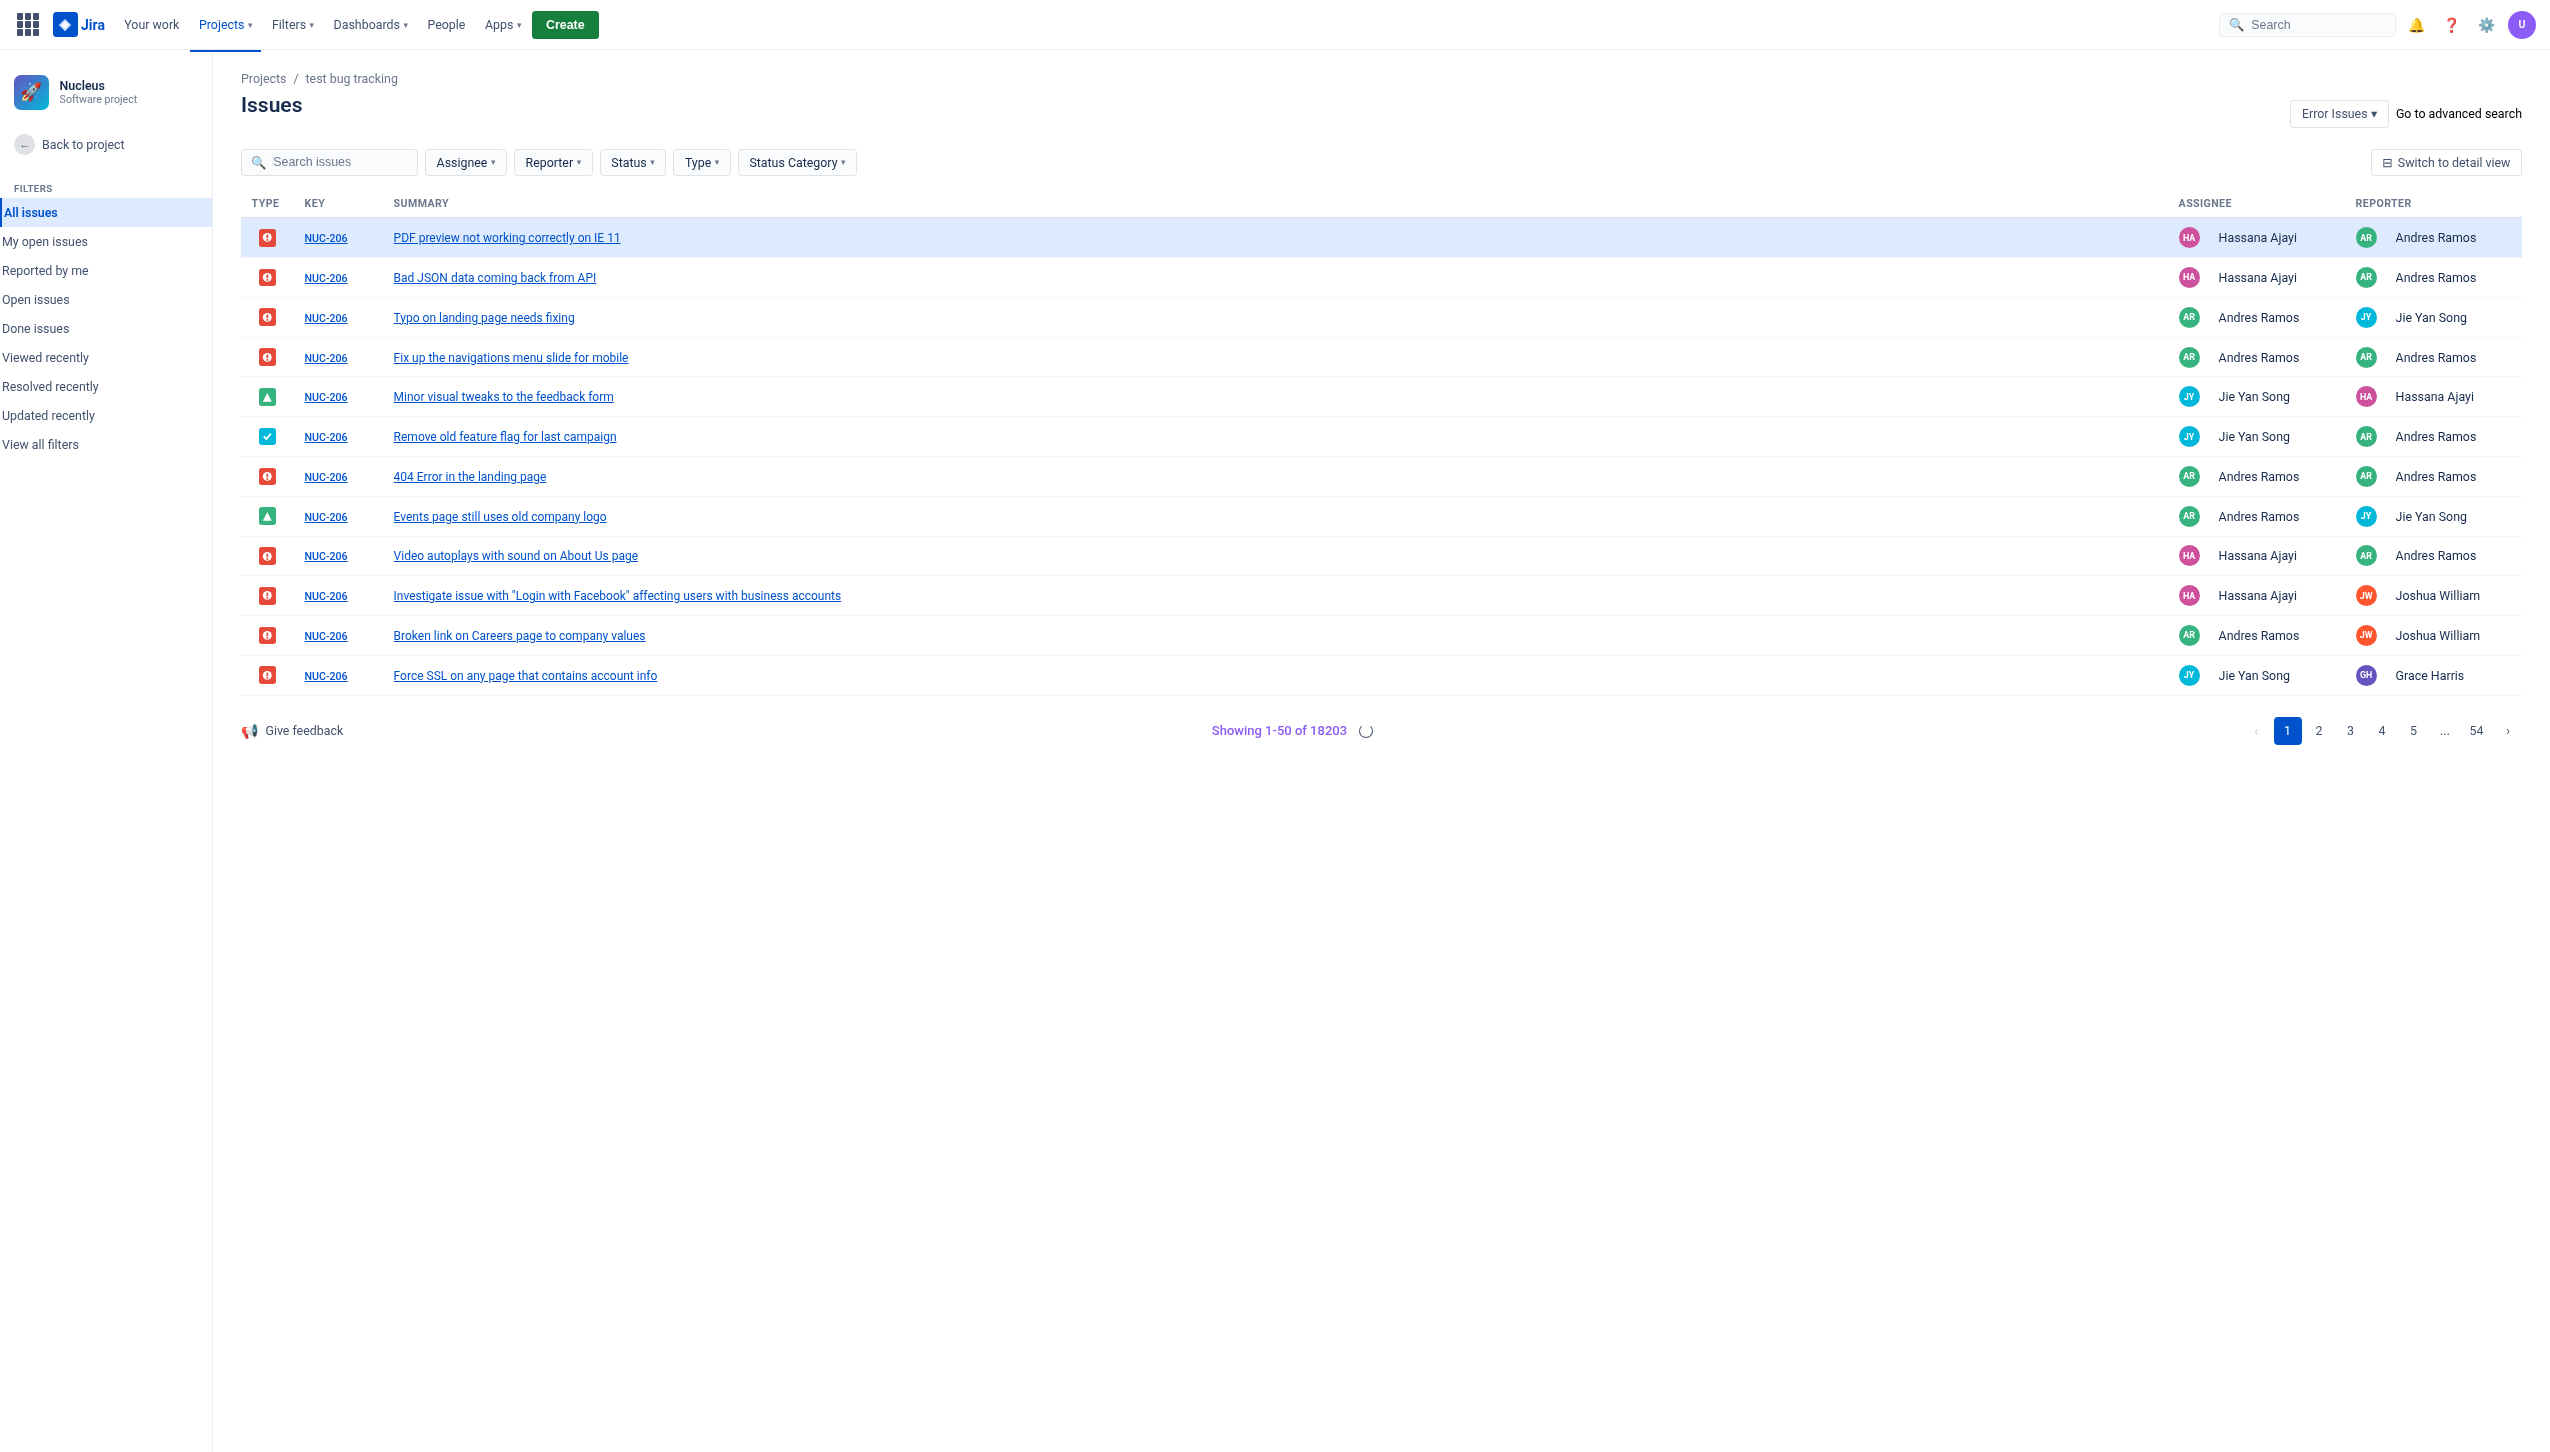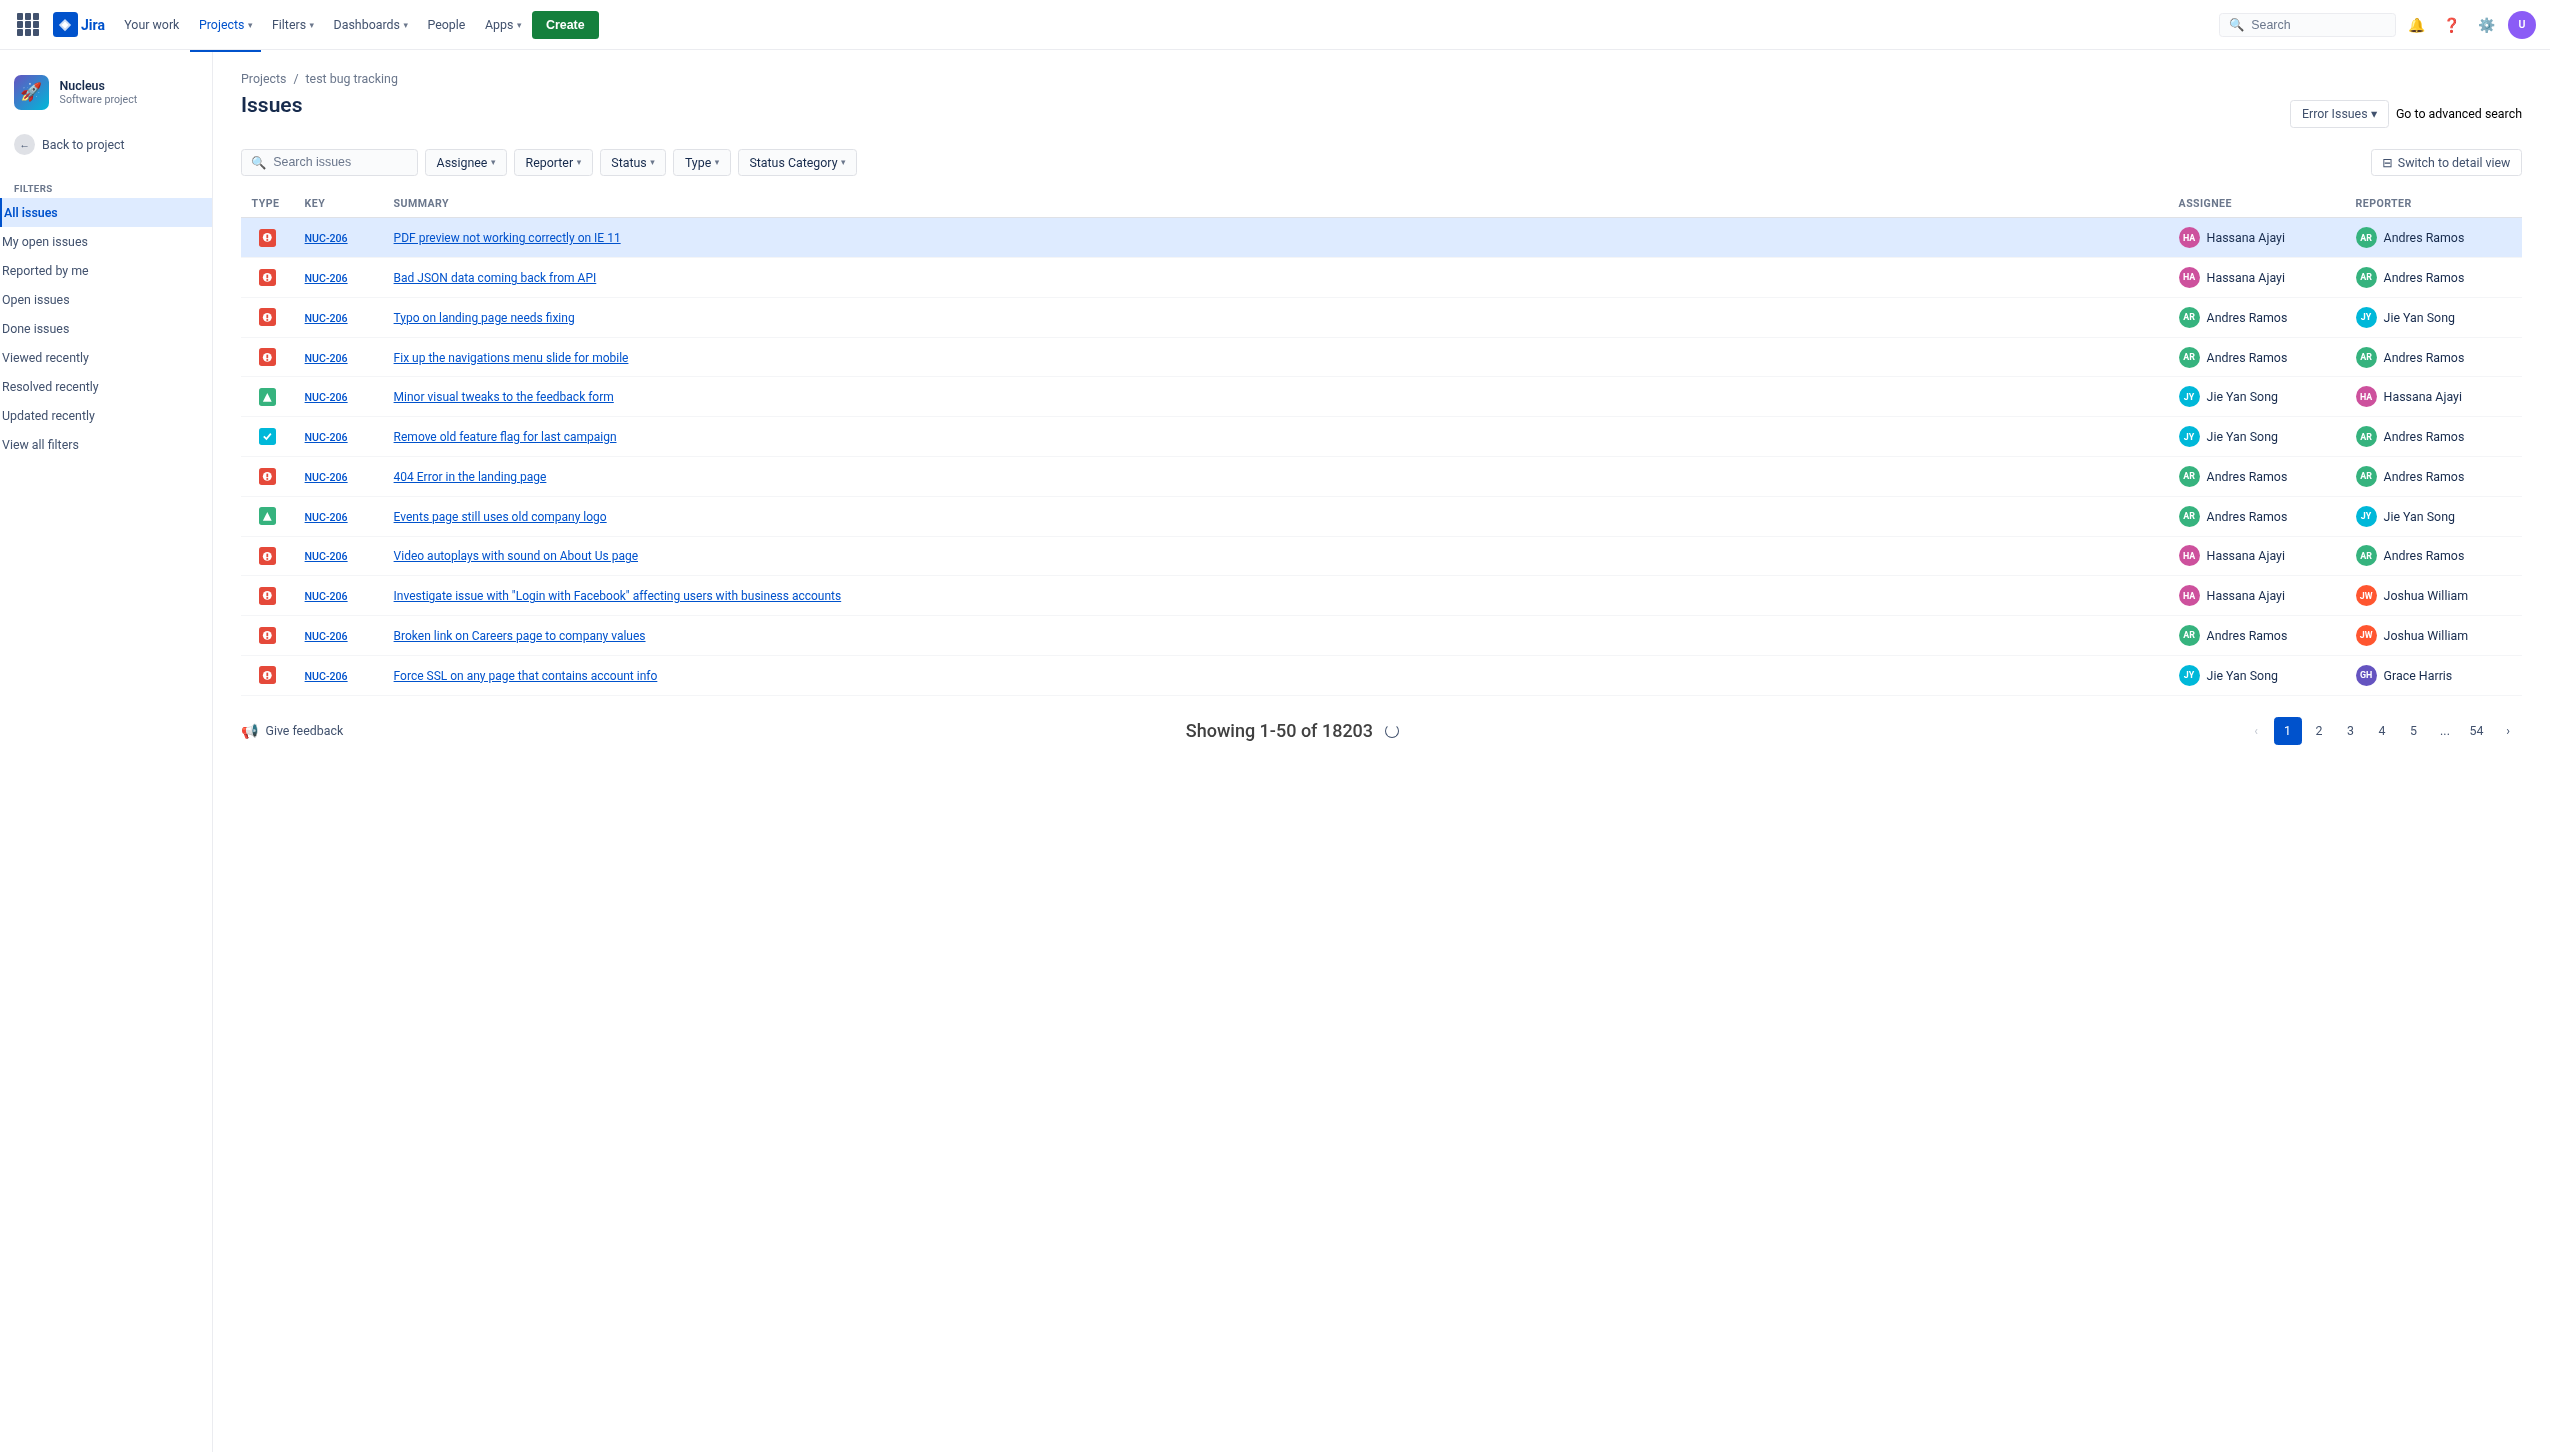--- a/index.html
+++ b/index.html
@@ -68,26 +68,26 @@
     .issues-table { width:100%; border-collapse:collapse; }
     .issues-table th { text-align:left; padding:7px 10.6px; font-size:10.6px; font-weight:700; color:#6B778C; text-transform:uppercase; letter-spacing:0.04em; border-bottom:1.8px solid #DFE1E6; background:#fff; }
     .issues-table td { padding:8.9px 10.6px; border-bottom:0.9px solid #F4F5F7; vertical-align:middle; font-size:12.4px; color:#172B4D; }
     .issues-table tr.selected td { background:#DEEBFF; }
     .issue-type-icon { width:17.7px; height:17.7px; border-radius:2.7px; display:inline-flex; align-items:center; justify-content:center; font-size:10.6px; font-weight:700; flex-shrink:0; }
     .type-bug { background:#E5493A; color:#fff; }
     .type-improvement { background:#36B37E; color:#fff; }
     .type-done { background:#00B8D9; color:#fff; }
     .key-link { color:#0052CC; font-size:10.6px; font-weight:500; }
     .summary-link { color:#0052CC; font-size:12px; cursor:pointer; }
-    .assignee-cell { display:flex; align-items:center; gap:7px; }
+    .assignee-cell { display:flex; align-items:center; gap:19px; }
     .user-avatar { width:21px; height:21px; border-radius:50%; display:inline-flex; align-items:center; justify-content:center; font-size:8.9px; font-weight:700; color:#fff; flex-shrink:0; }
 
     
     .pagination { display:flex; align-items:center; justify-content:space-between; padding:14px 0; margin-top:7px; }
-    .pagination-info { font-size:18px; color:#404040; font-weight:500; display:flex; align-items:center; gap:7px; }
+    .pagination-info { font-size:13px; color:#8b5cf6; font-weight:500; display:flex; align-items:center; gap:7px; }
     .pagination-pages { display:flex; align-items:center; gap:3.5px; }
     .page-btn { width:28px; height:28px; border-radius:3.5px; display:flex; align-items:center; justify-content:center; cursor:pointer; font-size:12.4px; color:#42526E; border:0.9px solid transparent; }
     .page-btn.active { background:#0052CC; color:#fff; border-color:#0052CC; }
     .page-ellipsis { width:28px; height:28px; display:flex; align-items:center; justify-content:center; color:#42526E; }
     .page-arrow { width:28px; height:28px; border-radius:3.5px; display:flex; align-items:center; justify-content:center; cursor:pointer; color:#42526E; }
     .page-arrow.disabled { color:#C1C7D0; cursor:default; }
 
     
     .feedback-bar { display:flex; align-items:center; gap:7px; padding:10.6px 0; border-top:0.9px solid #EBECF0; }
     .feedback-icon { font-size:14px; }

